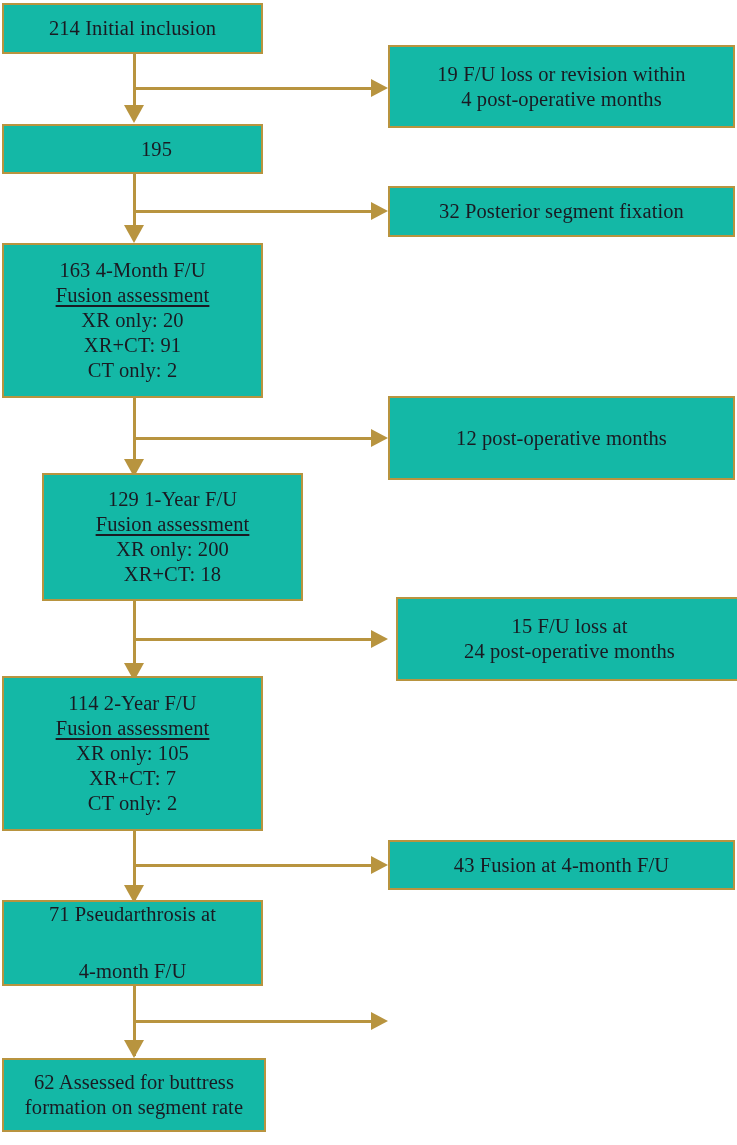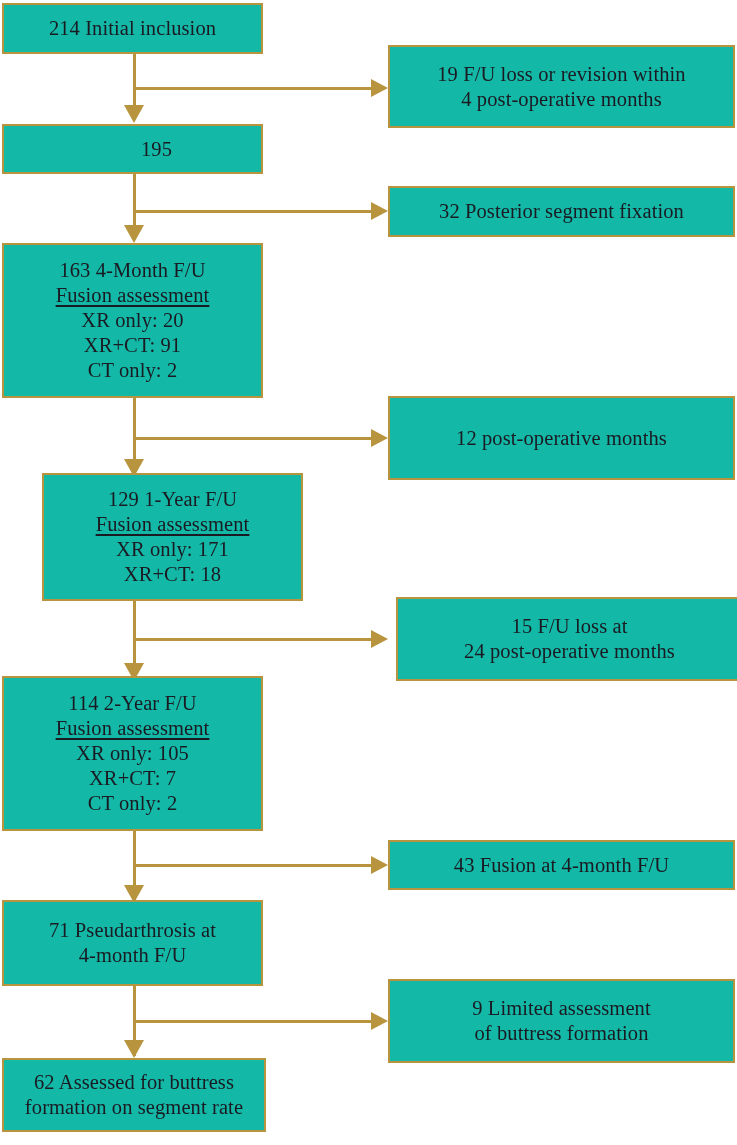--- a/index.html
+++ b/index.html
@@ -119,33 +119,33 @@
     <span class="line">163 4-Month F/U</span>
     <span class="line underline">Fusion assessment</span>
     <span class="line">XR only: 20</span>
     <span class="line">XR+CT: 91</span>
     <span class="line">CT only: 2</span>
   </div>
 
   <div class="node" style="left:2px; top:473px; width:261px; height:128px;margin-left:40px;">
     <span class="line">129 1-Year F/U</span>
     <span class="line underline">Fusion assessment</span>
-    <span class="line">XR only: 171</span>
+    <span class="line">XR only: 200</span>
     <span class="line">XR+CT: 18</span>
   </div>
 
   <div class="node" style="left:2px; top:676px; width:261px; height:155px;">
     <span class="line">114 2-Year F/U</span>
     <span class="line underline">Fusion assessment</span>
     <span class="line">XR only: 105</span>
     <span class="line">XR+CT: 7</span>
     <span class="line">CT only: 2</span>
   </div>
 
-  <div class="node" style="left:2px; top:900px; width:261px; height:86px;">
+  <div class="node" style="left:2px; top:900px; width:261px; height:86px;justify-content:space-between;">
     <span class="line">71 Pseudarthrosis at</span>
     <span class="line">4-month F/U</span>
   </div>
 
   <div class="node" style="left:2px; top:1058px; width:264px; height:74px;">
     <span class="line">62 Assessed for buttress</span>
     <span class="line">formation on segment rate</span>
   </div>
 
   <div class="node" style="left:388px; top:45px; width:347px; height:83px;">
@@ -163,18 +163,14 @@
 
   <div class="node" style="left:396px; top:597px; width:347px; height:84px;">
     <span class="line">15 F/U loss at</span>
     <span class="line">24 post-operative months</span>
   </div>
 
   <div class="node" style="left:388px; top:840px; width:347px; height:50px;">
     <span class="line">43 Fusion at 4-month F/U</span>
   </div>
 
-  <div class="node" style="left:388px; top:979px; width:347px; height:84px;">
-    <span class="line">9 Limited assessment</span>
-    <span class="line">of buttress formation</span>
-  </div>
 
 </div>
 
 </body></html>

